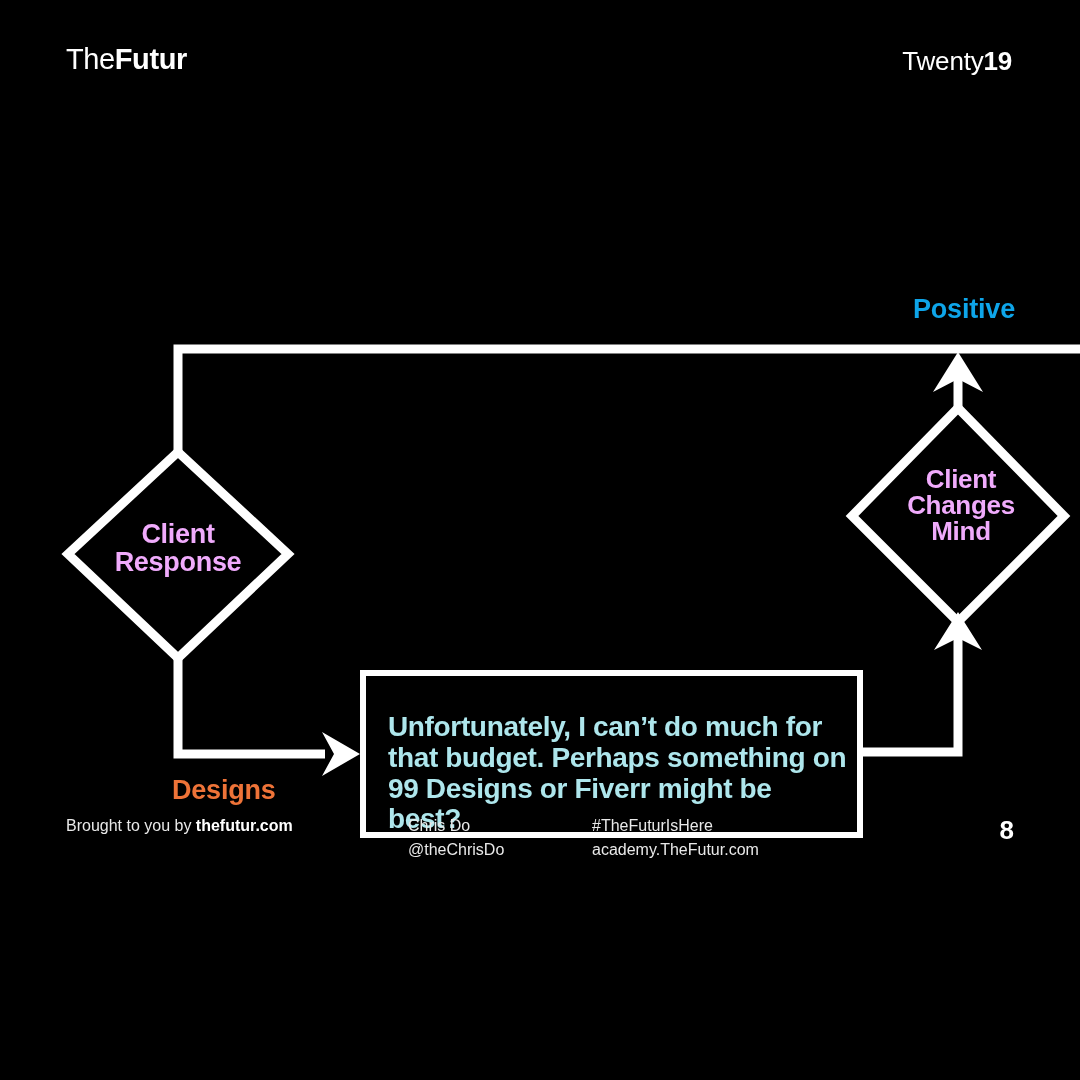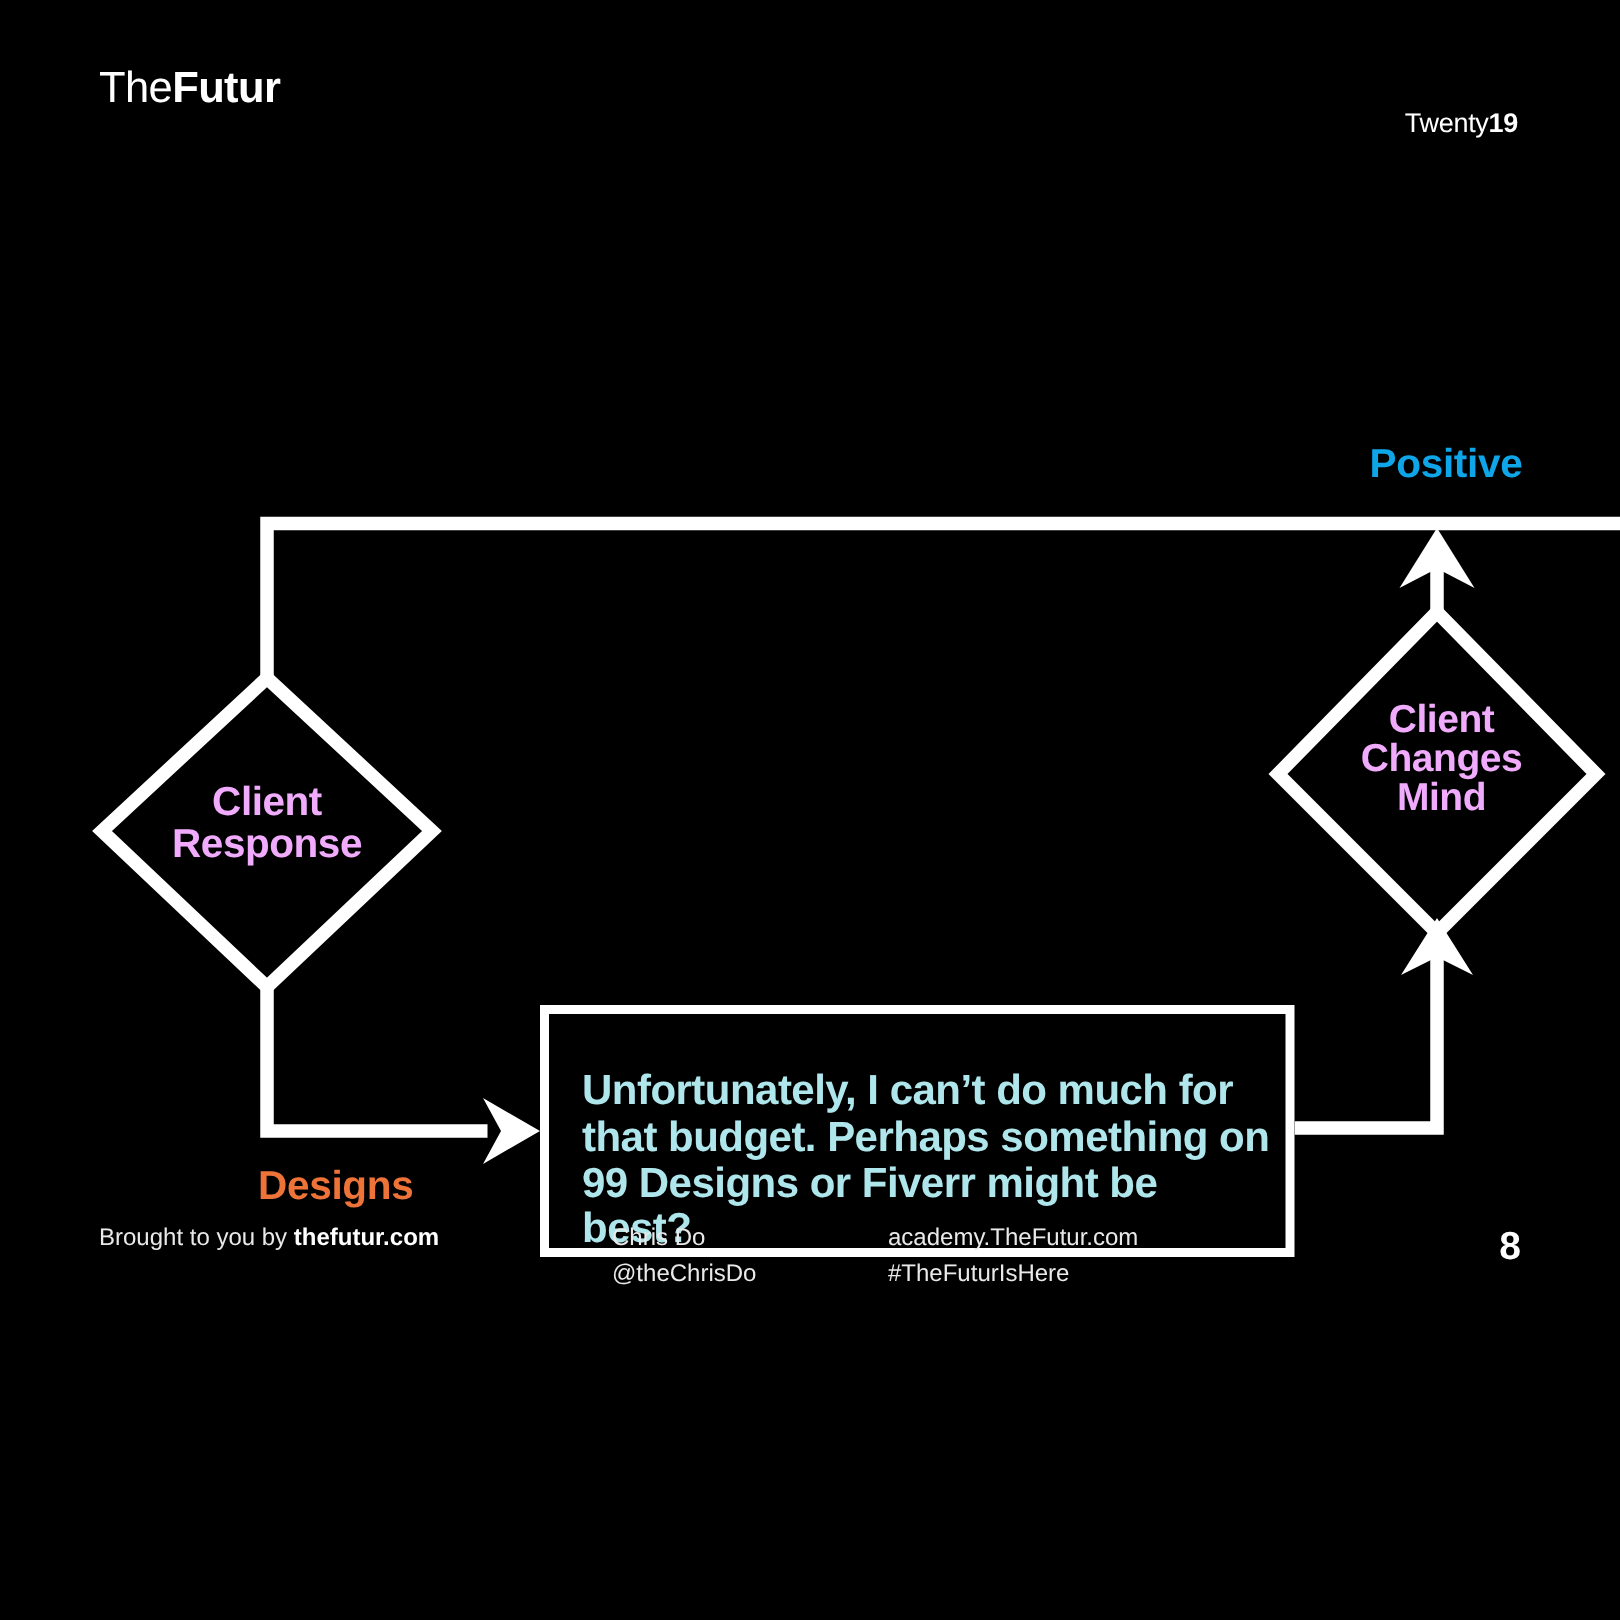--- a/index.html
+++ b/index.html
@@ -29,25 +29,24 @@
     color: #ffffff;
     white-space: nowrap;
   }
   .brand-logo .lite { font-weight: 400; }
   .brand-logo .bold { font-weight: 700; }
 
   .year-mark {
     position: absolute;
     right: 68px;
     top: 46px;
-    font-size: 18px;
+    font-size: 26px;
     letter-spacing: -0.2px;
     color: #ffffff;
     white-space: nowrap;
-    margin-top: 26px;
   }
   .year-mark .lite { font-weight: 400; }
   .year-mark .bold { font-weight: 700; }
 
   
   #diagram {
     position: absolute;
     left: 0;
     top: 0;
     width: 1080px;
@@ -198,20 +197,20 @@
     <div class="footer-col" id="footer-col-brand">
       <div><span>Brought to you by </span><span class="b">thefutur.com</span></div>
     </div>
 
     <div class="footer-col" id="footer-col-author">
       <div>Chris Do</div>
       <div>@theChrisDo</div>
     </div>
 
     <div class="footer-col" id="footer-col-social">
+      <div>#TheFuturIsHere</div>
       <div>academy.TheFutur.com</div>
-      <div>#TheFuturIsHere</div>
     </div>
 
     <div id="page-number">8</div>
   </div>
 
 </div>
 
 </body></html>

